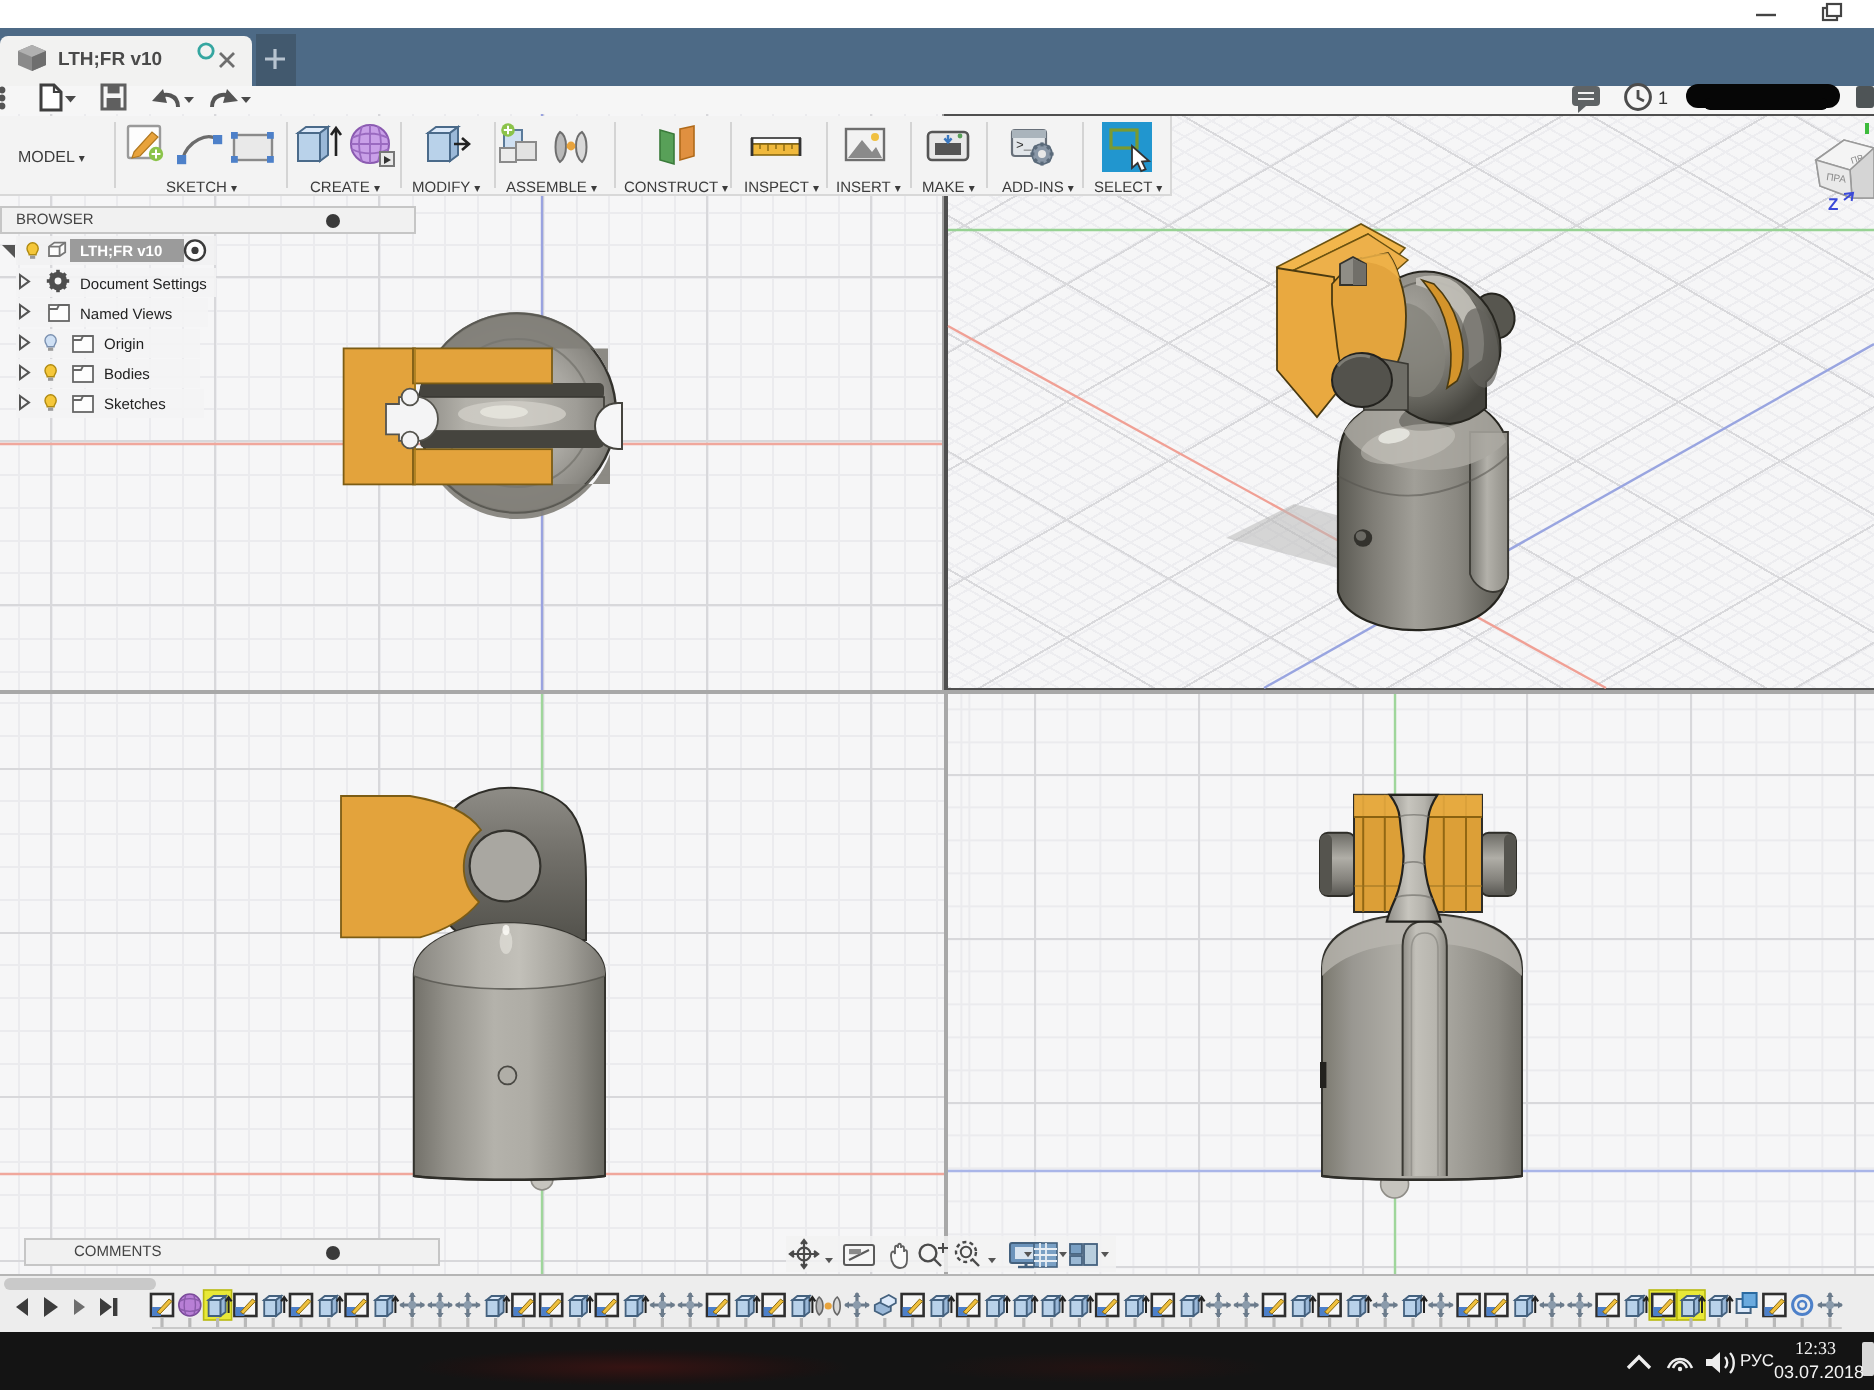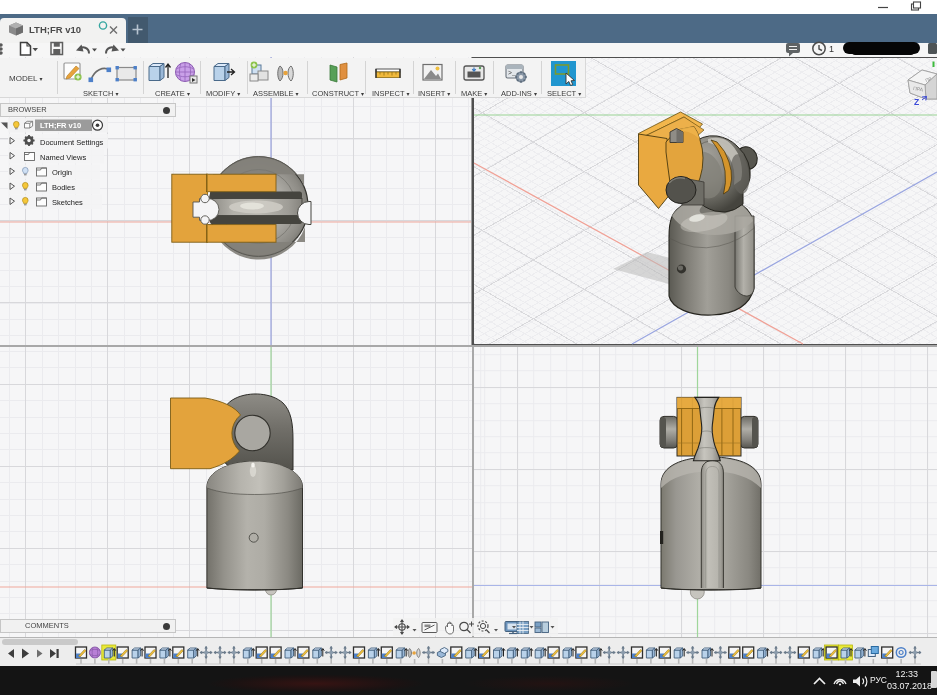--- a/index.html
+++ b/index.html
@@ -27,21 +27,21 @@
 .iso{background-image:
  repeating-linear-gradient(30deg,#d9d9dc 0,#d9d9dc 1px,transparent 1px,transparent 51px),
  repeating-linear-gradient(150deg,#d9d9dc 0,#d9d9dc 1px,transparent 1px,transparent 51px),
  repeating-linear-gradient(30deg,#ededf0 0,#ededf0 1px,transparent 1px,transparent 6.76px),
  repeating-linear-gradient(150deg,#ededf0 0,#ededf0 1px,transparent 1px,transparent 6.76px);}
 #divH{left:0;top:345px;width:937px;height:2px;background:#a8a8a8;}
 #divV1{left:471px;top:57px;width:1px;height:288px;background:#9f9f9f;}
 #divV2{left:472px;top:347px;width:2px;height:290px;background:#a8a8a8;}
 #divB{left:0;top:637px;width:937px;height:1px;background:#b5b5b5;}
 
-.phead{position:absolute;width:176px;height:14px;background:#f1f1f1;border:1px solid #c6c6c6;font-size:7.5px;color:#444;line-height:12px;padding-left:7px;}
+.phead{position:absolute;width:208px;height:14px;background:#f1f1f1;border:1px solid #c6c6c6;font-size:7.5px;color:#444;line-height:12px;padding-left:7px;}
 .pdot{position:absolute;width:7px;height:7px;border-radius:50%;background:#3a3a3a;}
 
 #tline{left:0;top:638px;width:937px;height:28px;background:#ededed;}
 #tscroll{left:2px;top:639px;width:76px;height:6px;background:#c9c9c9;border-radius:3px;}
 
 #taskbar{left:0;top:666px;width:937px;height:29px;background:#141414;color:#fff;}
 .tbtxt{position:absolute;color:#f2f2f2;font-size:9px;}
 </style></head>
 <body>
 <div id="stage">
@@ -491,21 +491,21 @@
 <path d="M 2.5,4.2 a 2.8,2.8 0 1 1 5.6,0 c 0,1.6 -1.1,2 -1.1,3.2 l -3.4,0 c 0,-1.2 -1.1,-1.6 -1.1,-3.2 Z" fill="#f5c73a" stroke="#b08a10" stroke-width="0.7"></path>
 <rect x="4" y="7.8" width="2.6" height="1.6" fill="#9a9a9a"></rect>
 </g>
 <g transform="translate(36,79.5)">
 <rect x="0.5" y="1.5" width="10" height="8" fill="#fdfdfd" stroke="#666" stroke-width="0.9"></rect>
 <path d="M 0.5,3.5 L 4.5,3.5 L 5.5,1.5 L 10.5,1.5" fill="none" stroke="#666" stroke-width="0.9"></path>
 </g>
 <text x="52" y="87.5" font-size="7.5" fill="#222" font-family="Liberation Sans,sans-serif">Sketches</text>
 </svg>
 
-<div id="commentshead" class="phead" style="left:0;top:619px;padding-left:24px;">COMMENTS</div>
+<div id="commentshead" class="phead" style="left:12px;top:619px;padding-left:24px;">COMMENTS</div>
 <div class="pdot" style="left:163px;top:623px;"></div>
 
 <svg class="abs" style="left:900px;top:58px" width="37" height="50">
 <line x1="33.5" y1="3.5" x2="33.5" y2="9" stroke="#3dbb3d" stroke-width="2"></line>
 <path d="M 8,22 L 22,12 L 37,16 L 37,41 L 26,41 L 10,35 Z" fill="#e9e9e9" stroke="#9a9a9a" stroke-width="0.8"></path>
 <path d="M 8,22 L 22,12 L 37,16 L 25,27 Z" fill="#f4f4f4" stroke="#9a9a9a" stroke-width="0.8"></path>
 <path d="M 25,27 L 37,16 L 37,41 L 26,41 Z" fill="#d5d5d5" stroke="#9a9a9a" stroke-width="0.8"></path>
 <path d="M 8,22 L 25,27 L 26,41 L 10,35 Z" fill="#e9e9e9" stroke="#9a9a9a" stroke-width="0.8"></path>
 <text x="26" y="24" font-size="4.5" fill="#8a8a8a" transform="rotate(-18 26 24)" font-family="Liberation Sans,sans-serif">ПP</text>
 <text x="13" y="32" font-size="5" fill="#8a8a8a" transform="rotate(8 13 32)" font-family="Liberation Sans,sans-serif">ПPA</text>
@@ -751,15 +751,15 @@
 </g>
 <g fill="#eee">
 <path d="M 45,13.5 l 3,0 l 4,-3.5 l 0,10.5 l -4,-3.5 l -3,0 Z"></path>
 </g>
 <g fill="none" stroke="#eee" stroke-width="1.2">
 <path d="M 54.5,12.5 C 56,14 56,16.5 54.5,18"></path>
 <path d="M 57,10.5 C 59.5,13 59.5,18 57,20.5"></path>
 </g>
 </svg>
 <div class="abs" style="left:931px;top:671px;width:6px;height:17px;background:#d8d8d8;border-radius:1px;"></div>
-<div class="tbtxt" style="right:19px;top:669px;">12:33</div>
+<div class="tbtxt" style="right:19px;top:669px;font-family:Liberation Serif, serif;">12:33</div>
 <div class="tbtxt" style="right:5px;top:681px;">03.07.2018</div>
 <div class="tbtxt" style="right:50px;top:675px;font-size:8.5px;">РУС</div>
 </div>
 </body></html>

